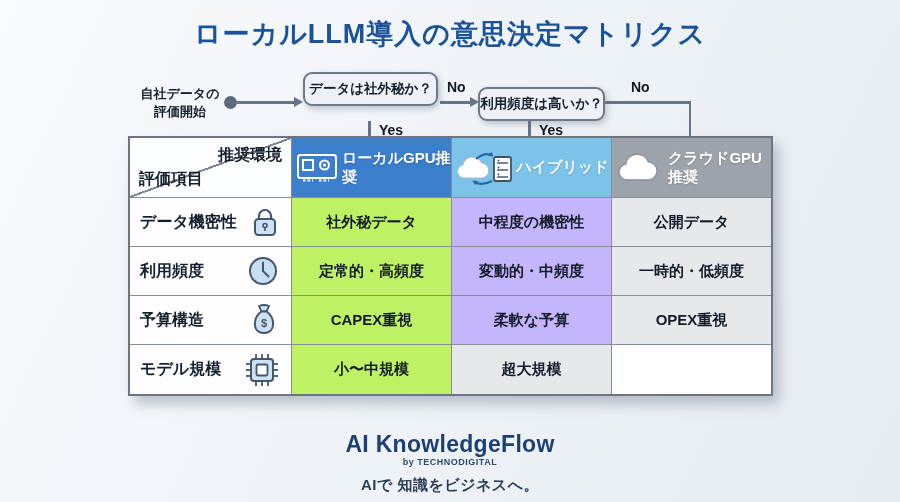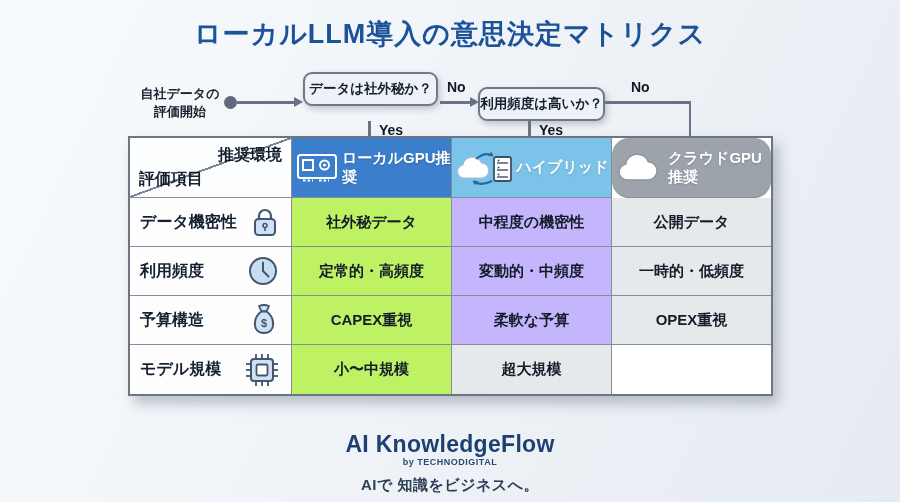--- a/index.html
+++ b/index.html
@@ -81,21 +81,21 @@
   }
   .corner-top{position:absolute;top:7px;right:9px;font-size:16px;font-weight:800;color:#14202e;}
   .corner-bottom{position:absolute;bottom:7px;left:9px;font-size:16px;font-weight:800;color:#14202e;}
   .chead{
     display:flex;flex-direction:row;align-items:center;justify-content:center;
     gap:0;color:#fff;font-size:15px;font-weight:800;
     text-shadow:0 1px 2px rgba(0,0,0,.18);
   }
   .chead.local{background:#3b7ecb;}
   .chead.hybrid{background:#7cc3ea;}
-  .chead.cloud{background:#9da3aa;border-radius:17px;}
+  .chead.cloud{background:#9da3aa;}
   .rlabel{
     display:flex;align-items:center;justify-content:space-between;
     padding:0 12px 0 10px;background:#fdfdfe;
     font-size:16px;font-weight:800;color:#14202e;
   }
   .val{
     display:flex;align-items:center;justify-content:center;
     font-size:15px;font-weight:800;color:#131c28;
   }
   .val.local{background:#bef264;}

